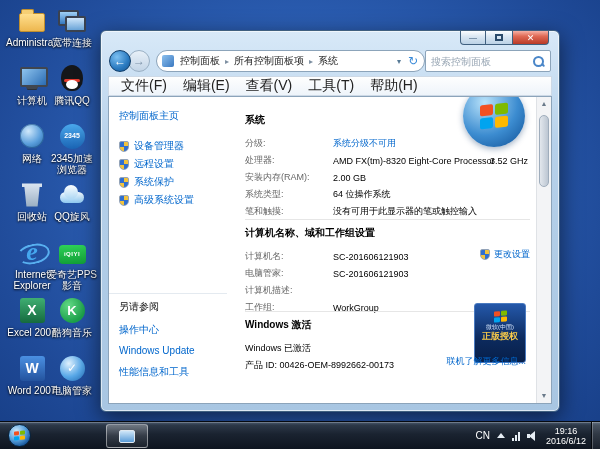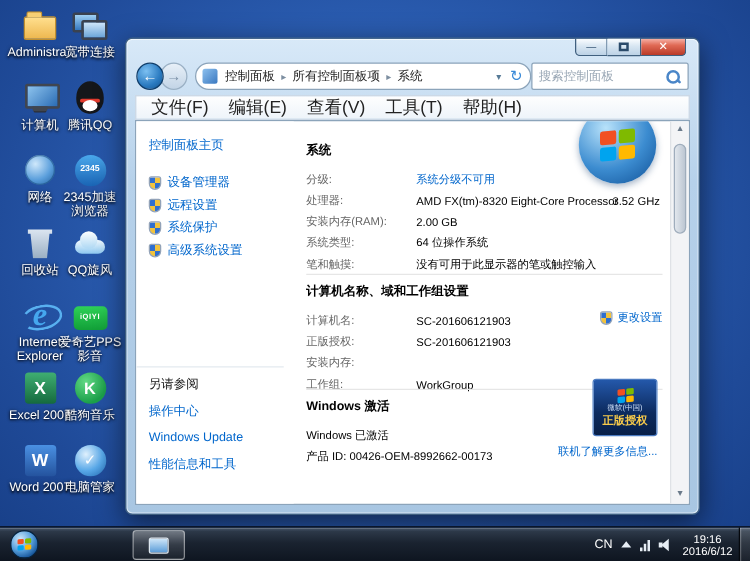--- a/index.html
+++ b/index.html
@@ -96,21 +96,21 @@
   .sec .title{font-size:10px;font-weight:bold;color:#000;margin-bottom:8px}
   .sec.sys{top:16px}
   .sec.comp{top:122px;border-top:1px solid #e6e6e6;padding-top:6px}
   .sec.act{top:214px;border-top:1px solid #e6e6e6;padding-top:6px}
   .row{display:flex;position:relative;height:17px;align-items:center}
   .rl{width:88px;color:#666;flex:none}
   .rv{color:#000;white-space:nowrap}
   .rv.link{color:#0066cc;cursor:pointer}
   .rx{position:absolute;right:2px;color:#000}
   .chg{position:absolute;right:0;top:28px;display:flex;align-items:center;gap:4px;color:#0066cc;cursor:pointer}
-  .badge{position:absolute;right:10px;top:206px;width:52px;height:46px;border-radius:3px;text-align:center;padding-top:4px;cursor:pointer;
+  .badge{position:absolute;right:10px;top:206px;width:52px;height:60px;border-radius:3px;text-align:center;padding-top:4px;cursor:pointer;
     background:linear-gradient(#2458aa,#0c2a5e 60%,#081f48);border:1px solid #4a7ac0}
   .bflag{display:inline-grid;grid-template-columns:6px 6px;grid-template-rows:5px 5px;gap:1px;margin-bottom:1px;transform:skewY(-6deg)}
   .bflag i{border-radius:1px;display:block}
   .bt1{font-size:6px;color:#cfe0f8;line-height:8px}
   .bt2{font-size:9px;font-weight:bold;color:#f6c94a;line-height:11px}
   .morelink{position:absolute;right:10px;top:258px;color:#0066cc;cursor:pointer}
   .scrollbar{position:absolute;right:0;top:0;bottom:0;width:15px;background:#f3f4f6;border-left:1px solid #dfe2e6;font-size:7px;color:#6a7a8a;text-align:center}
   .sb-up{height:14px;line-height:14px}
   .sb-down{position:absolute;bottom:0;left:0;right:0;height:14px;line-height:14px}
   .sb-thumb{position:absolute;left:2px;right:2px;top:18px;height:72px;border-radius:6px;border:1px solid #9fadbc;background:linear-gradient(90deg,#e2e7ed,#bcc6d2)}
@@ -367,25 +367,25 @@
           <div class="title">计算机名称、域和工作组设置</div>
           <div class="chg">
             <span class="shield"></span>
             <span>更改设置</span>
           </div>
           <div class="row">
             <span class="rl">计算机名:</span>
             <span class="rv">SC-201606121903</span>
           </div>
           <div class="row">
-            <span class="rl">正版授权:</span>
+            <span class="rl">电脑管家:</span>
             <span class="rv">SC-201606121903</span>
           </div>
           <div class="row">
-            <span class="rl">安装内存:</span>
+            <span class="rl">计算机描述:</span>
             <span class="rv"></span>
           </div>
           <div class="row">
             <span class="rl">工作组:</span>
             <span class="rv">WorkGroup</span>
           </div>
         </div>
 
         <div class="sec act">
           <div class="title">Windows 激活</div>

